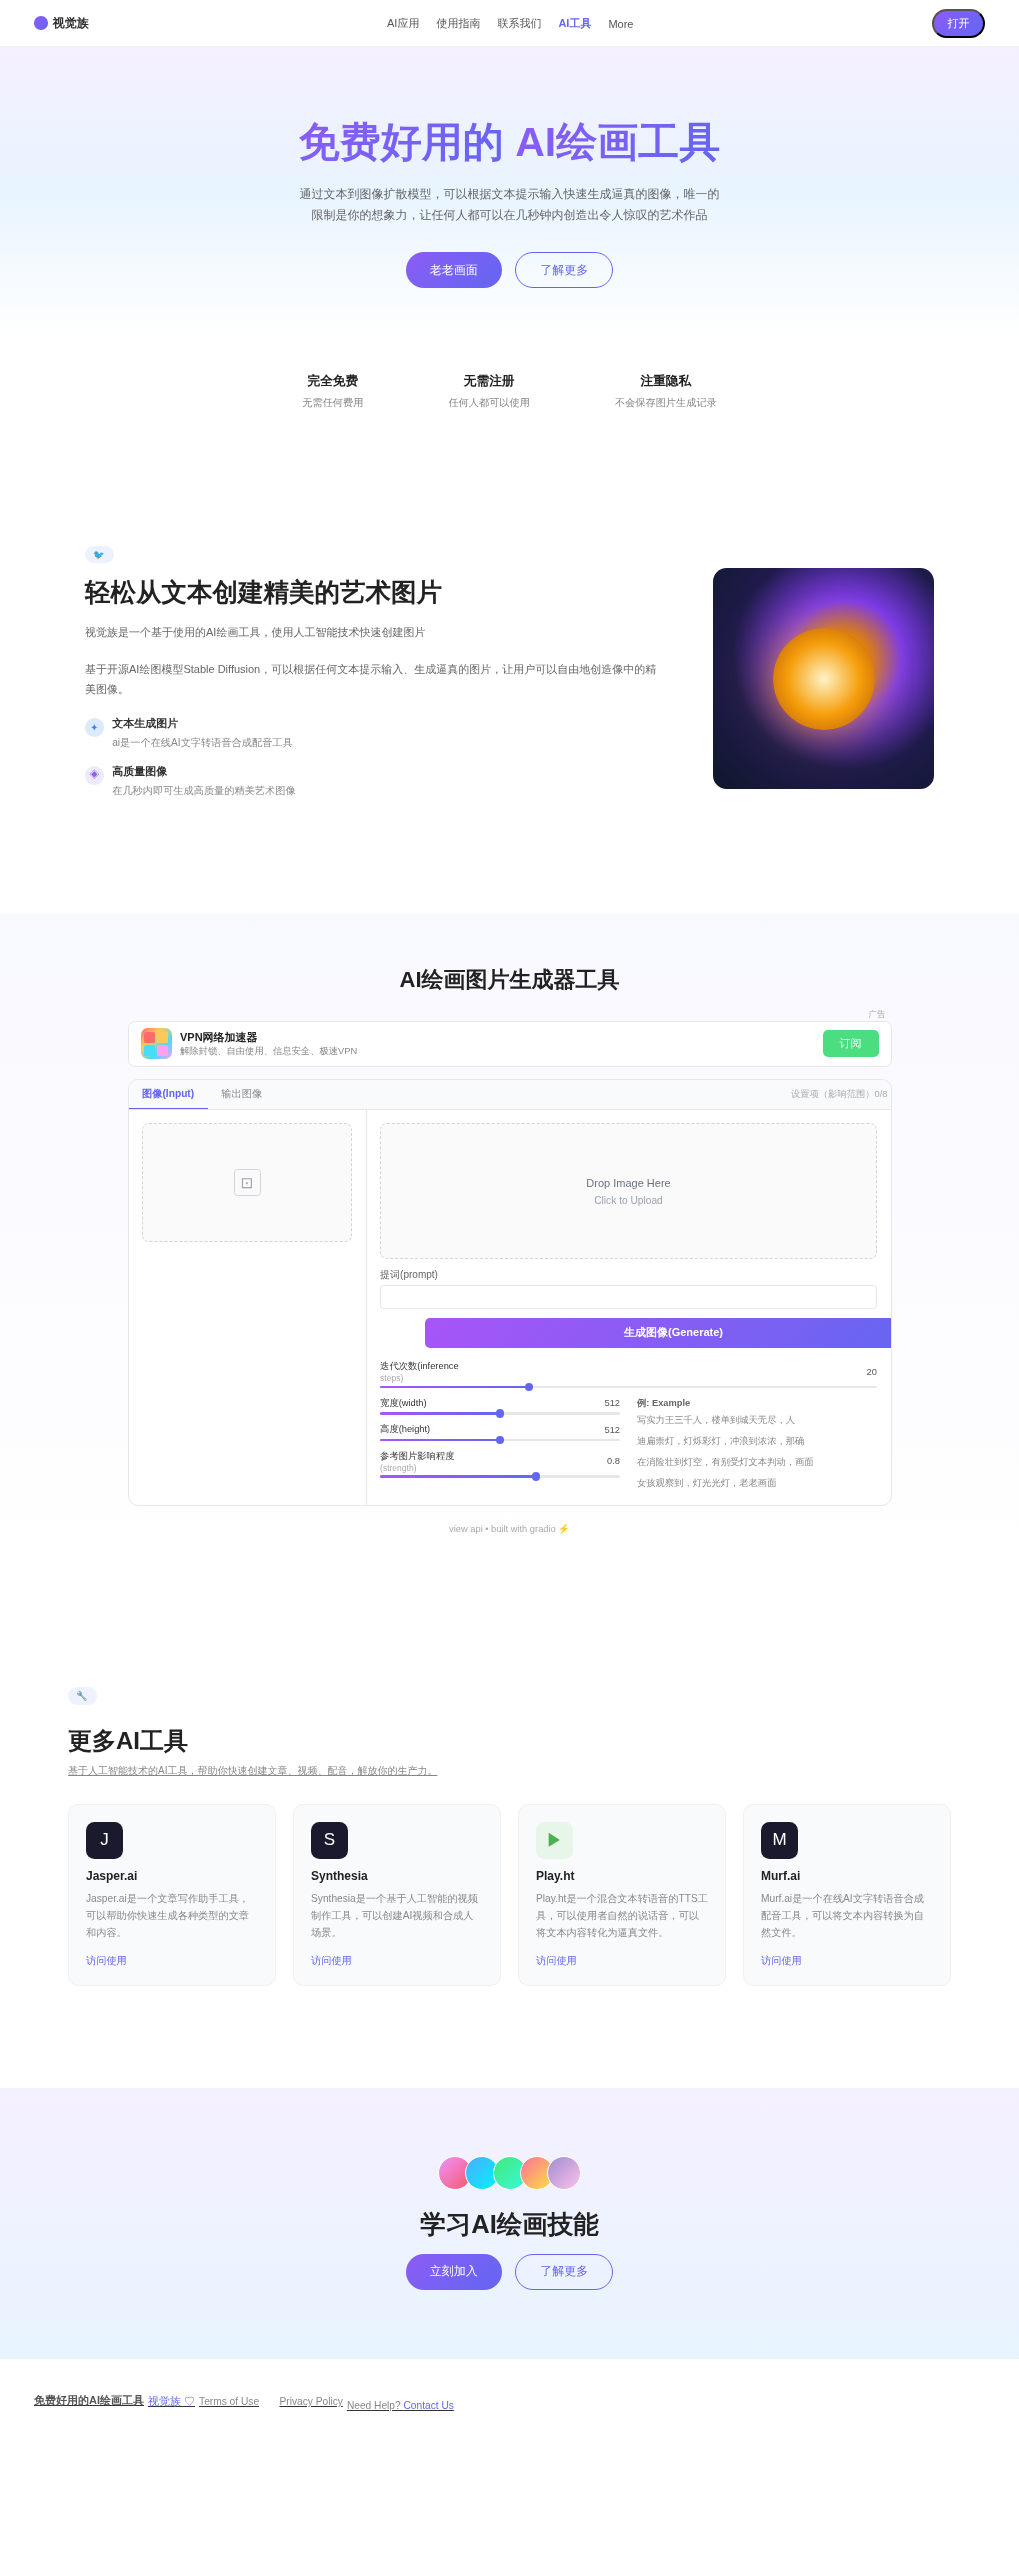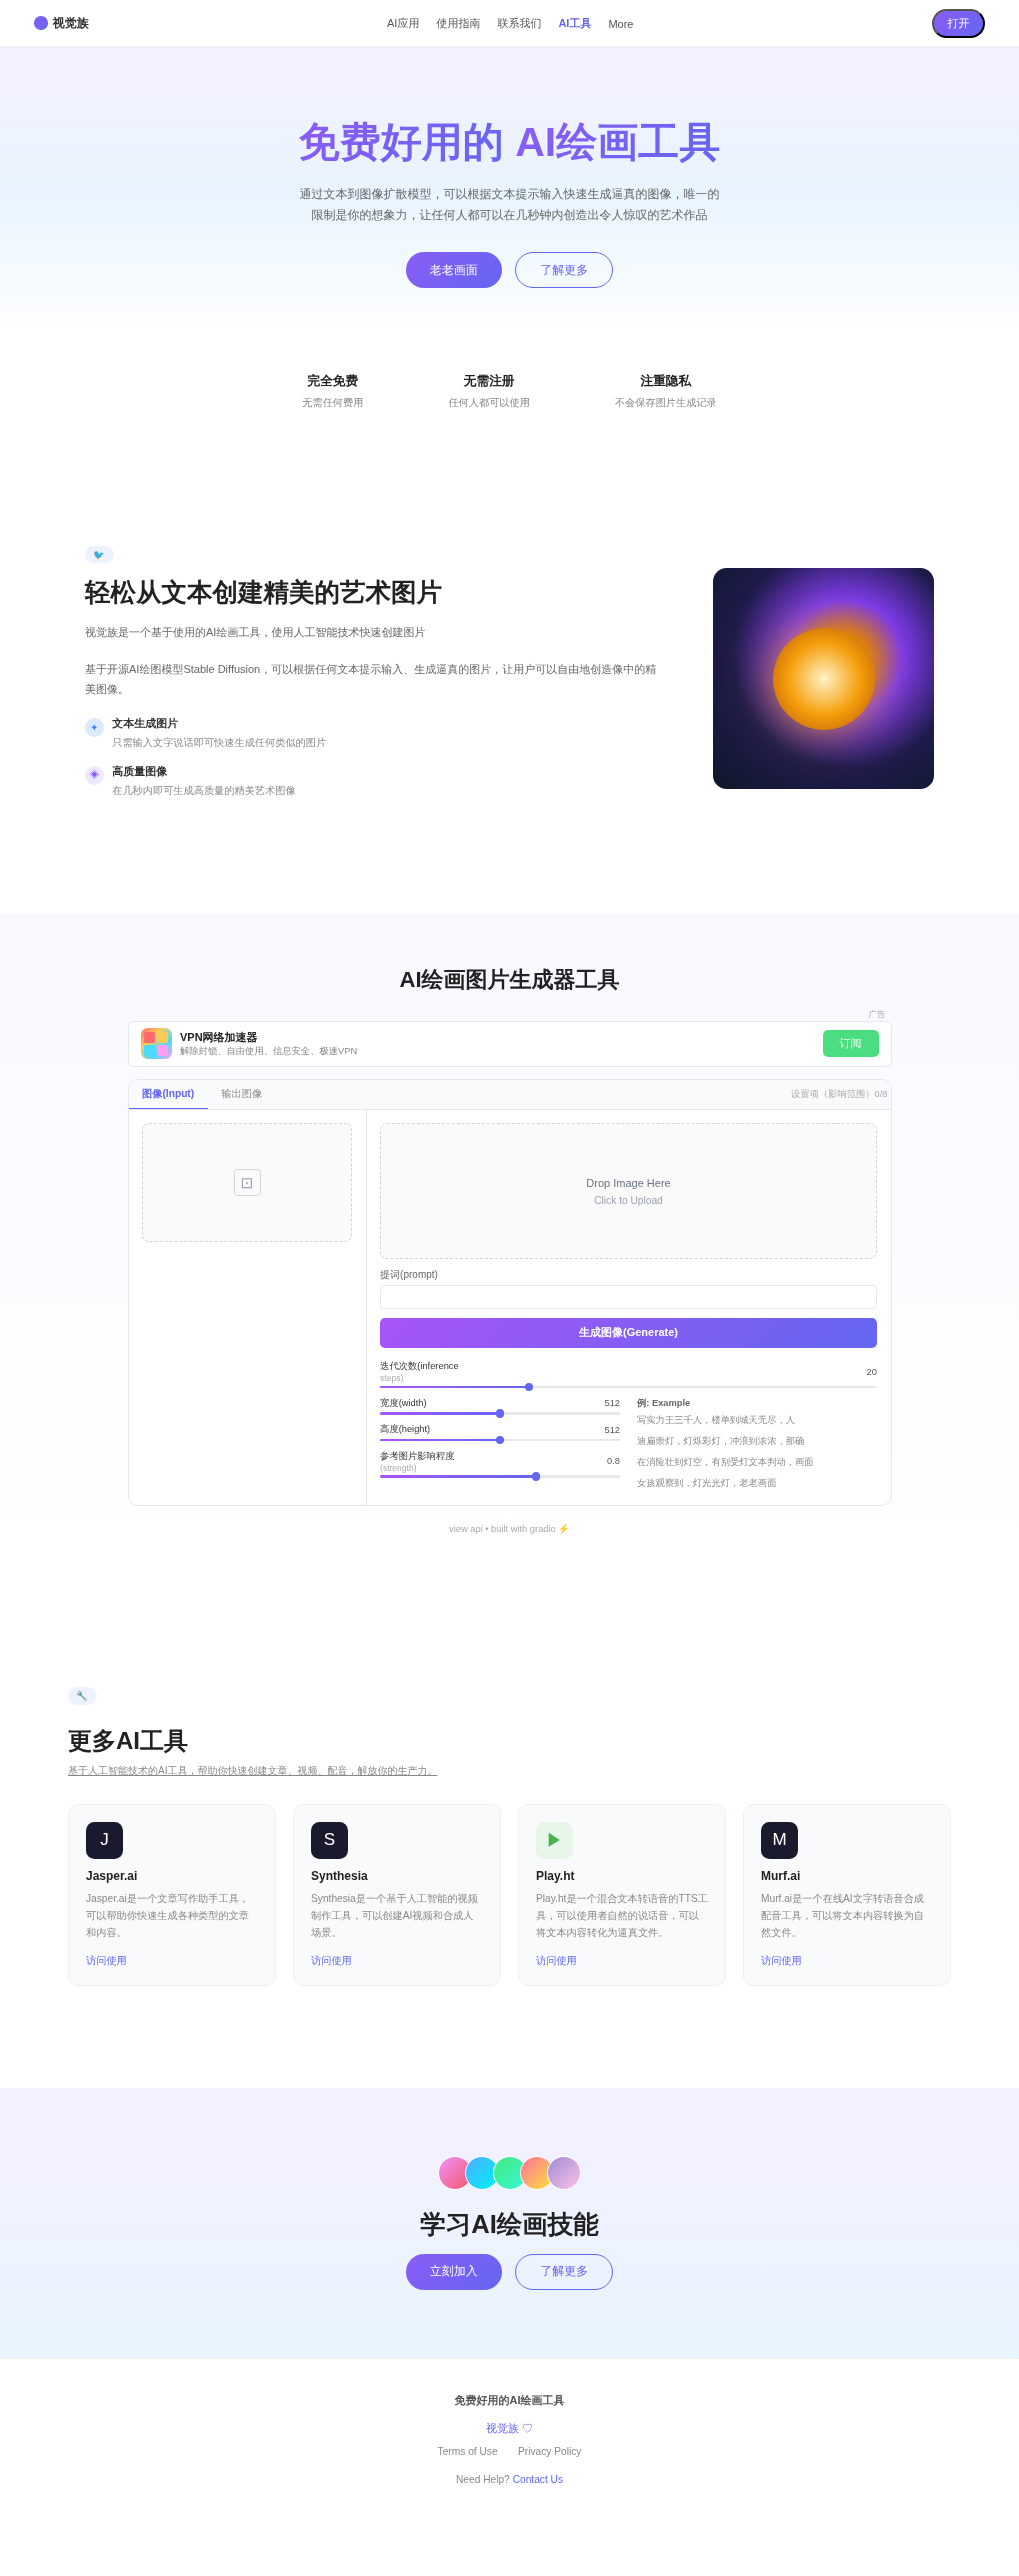--- a/index.html
+++ b/index.html
@@ -378,20 +378,21 @@
       width: 100%;
       background: linear-gradient(135deg, #a855f7, #6366F1);
       color: #fff;
       border: none;
       padding: 7.6px;
       border-radius: 5.1px;
       font-size: 11px;
       font-weight: 600;
       cursor: pointer;
       margin-bottom: 12px;
+      margin-left: 45px;
     }
     .params-grid {
       display: flex;
       flex-direction: column;
       gap: 8.5px;
     }
     .param-row {
       display: flex;
       align-items: center;
       gap: 8.5px;
@@ -562,23 +563,24 @@
 
     
     footer {
       background: #fff;
       padding: 34px 34px 25.5px;
       text-align: center;
       border-top: 0.8px solid #f0f0f0;
     }
     .footer-links {
       display: flex;
-      flex-direction: column;
-      align-items: center;
-      gap: 10px;
+      flex-direction: row;
+      align-items: center;
+      gap: 4px;
+      text-decoration: underline;
     }
     .footer-brand {
       font-size: 11px;
       color: #555;
       font-weight: 600;
       margin-bottom: 3.4px;
     }
     .footer-row {
       display: flex;
       gap: 20.4px;
@@ -652,21 +654,21 @@
   <div class="text-art-content">
     <div class="section-tag">🐦</div>
     <h2>轻松从文本创建精美的艺术图片</h2>
     <p>视觉族是一个基于使用的AI绘画工具，使用人工智能技术快速创建图片</p>
     <p>基于开源AI绘图模型Stable Diffusion，可以根据任何文本提示输入、生成逼真的图片，让用户可以自由地创造像中的精美图像。</p>
     <ul class="feature-list">
       <li>
         <div class="feature-list-icon icon-blue">✦</div>
         <div>
           <h4>文本生成图片</h4>
-          <p>只需输入文字说话即可快速生成任何类似的图片</p>
+          <p>ai是一个在线AI文字转语音合成配音工具</p>
         </div>
       </li>
       <li>
         <div class="feature-list-icon icon-purple">◈</div>
         <div>
           <h4>高质量图像</h4>
           <p>在几秒内即可生成高质量的精美艺术图像</p>
         </div>
       </li>
     </ul>

